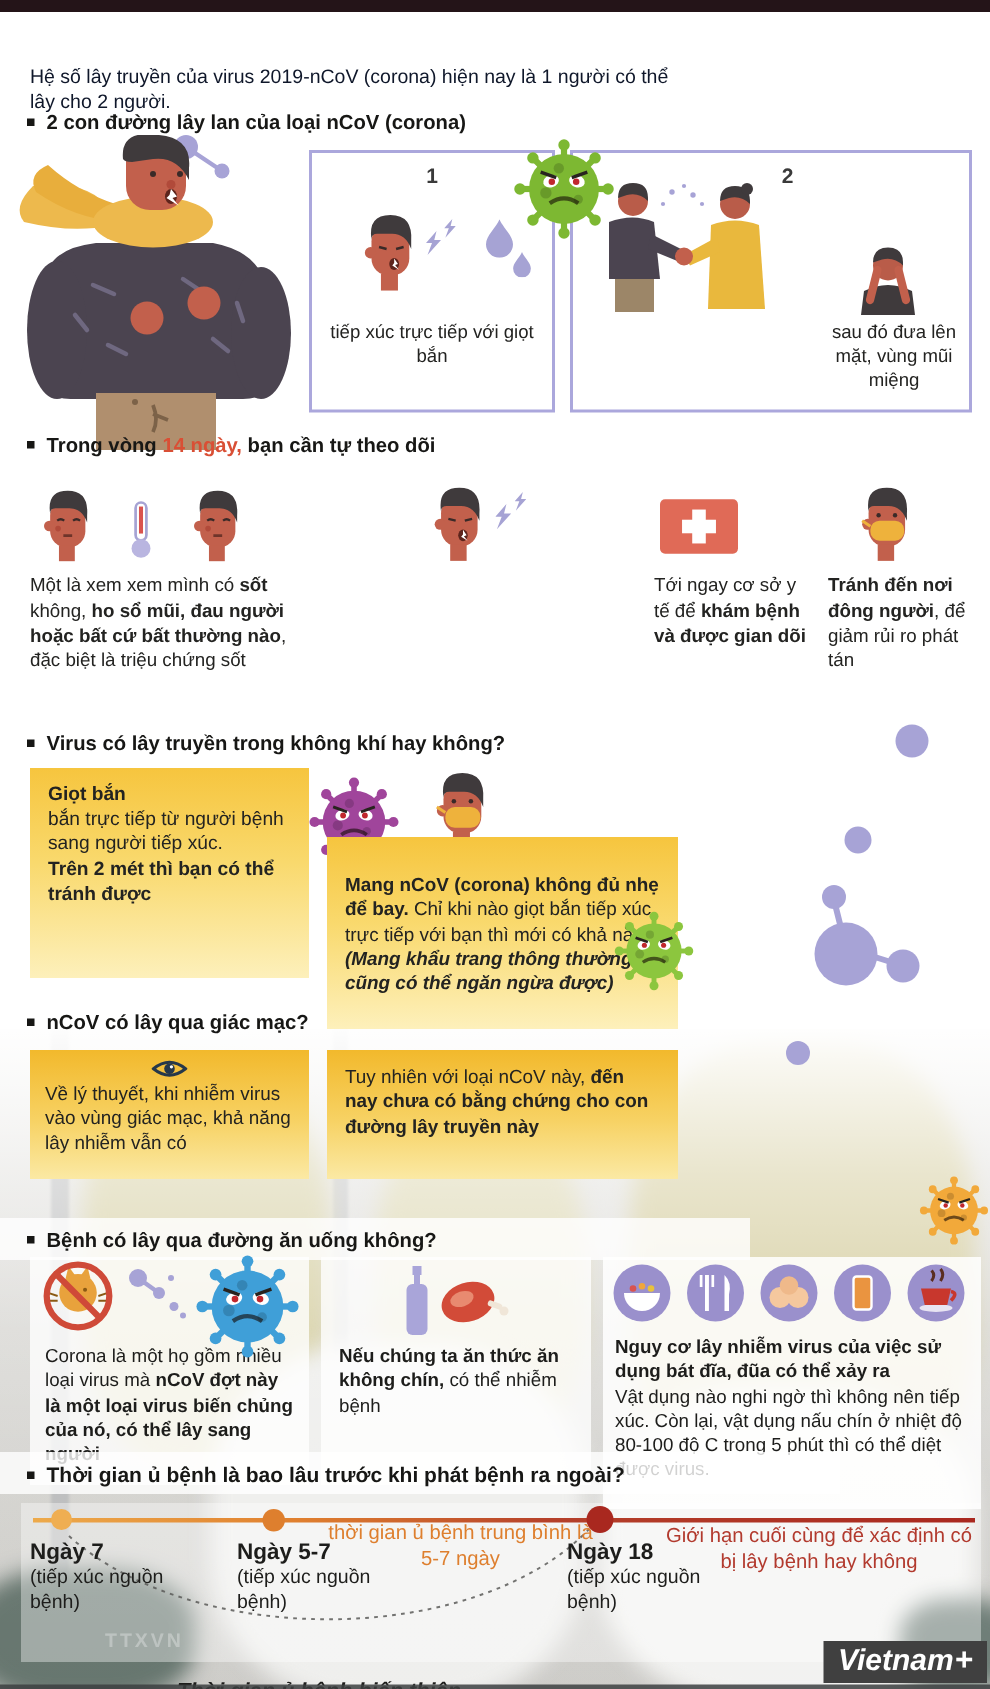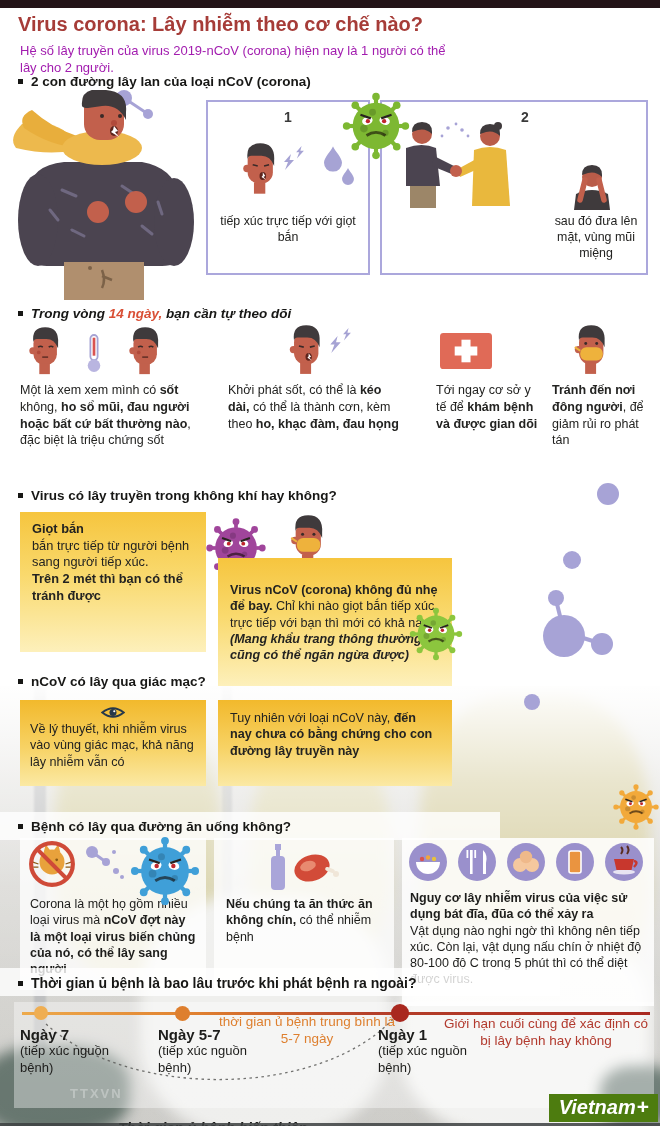--- a/index.html
+++ b/index.html
@@ -3,21 +3,21 @@
 <meta charset="utf-8">
 <style>
   html,body{margin:0;padding:0;background:#777;}
   .page{position:relative;width:660px;height:1126px;margin:0 auto;background:#fff;overflow:hidden;
         font-family:"Liberation Sans","DejaVu Sans",sans-serif;color:#1d1d1b;}
   .abs{position:absolute;}
 
   
   .top-bar{left:0;top:0;width:660px;height:8px;background:#241418;}
   .title{left:18px;top:13px;font-size:20px;font-weight:bold;color:#a63c38;}
-  .intro{left:20px;top:42px;width:430px;font-size:13px;line-height:1.32;color:#a21caf;}
+  .intro{left:20px;top:42px;width:430px;font-size:13px;line-height:1.32;color:#0f172a;}
 
   
   .sec-h{font-size:13.5px;font-weight:bold;color:#171715;white-space:nowrap;}
   .sec-h::before{content:"";display:inline-block;width:5px;height:5px;background:#171715;
                  margin-right:8px;vertical-align:2px;}
   .hl{color:#d94f35;}
 
   
   .panel{background:#fff;border:2px solid #aba7dc;box-sizing:border-box;}
   .panel-num{position:absolute;top:7px;width:100%;text-align:center;font-weight:bold;font-size:14px;color:#3a3a3a;}
@@ -60,21 +60,21 @@
   .dot{position:absolute;border-radius:50%;}
   .tl-label{position:absolute;color:#1d1d1b;}
   .tl-label .lab{font-size:15px;font-weight:bold;display:block;}
   .tl-label .sub{font-size:13px;line-height:1.3;display:block;}
   .avg-note{position:absolute;color:#de7f2e;font-size:13.5px;text-align:center;line-height:1.25;}
   .limit-note{position:absolute;color:#b23a2e;font-size:13.5px;text-align:center;line-height:1.25;}
   .var-note{position:absolute;font-weight:bold;font-style:italic;font-size:14.5px;color:#1c1c1a;margin-top:28px;}
   .watermark{position:absolute;color:#fff;opacity:.3;font-weight:bold;font-size:13px;letter-spacing:2px;}
 
   
-  .logo{position:absolute;right:2px;bottom:4px;background:#4d7c0f;color:#fff;font-weight:bold;font-style:italic;
+  .logo{position:absolute;right:2px;bottom:4px;background:#404040;color:#fff;font-weight:bold;font-style:italic;
         font-size:20px;padding:2px 9px 5px 10px;line-height:1;}
   .logo .plus{font-style:normal;font-weight:900;font-size:21px;margin-left:1px;}
 
   svg{display:block;}
   .virus{color:#7db832;}
 </style>
 </head>
 <body>
 
 <div class="page">
@@ -163,21 +163,20 @@
       <div class="ph-y3"></div>
     <div class="ph-w1"></div>
       <div class="ph-w2"></div>
     <div class="ph-seat"></div>
       <div class="ph-seat2"></div>
   </div>
   <div class="abs photo-fade"></div>
 
   <div class="abs top-bar"></div>
 
-  <div class="abs title">Virus corona: Lây nhiễm theo cơ chế nào?</div>
   <div class="abs intro">Hệ số lây truyền của virus 2019-nCoV (corona) hiện nay là 1 người có thể lây cho 2 người.</div>
 
   <div class="abs sec-h" style="left:18px;top:74px;">2 con đường lây lan của loại nCoV (corona)</div>
 
   <svg class="abs" style="left:2px;top:90px;" width="205" height="210" viewBox="0 0 205 210">
     <g fill="#a7a3d6">
       <circle cx="92" cy="12" r="6"></circle>
         <circle cx="122" cy="8" r="8"></circle>
         <circle cx="146" cy="24" r="5"></circle>
       <path d="M122 8 L146 24" stroke="#a7a3d6" stroke-width="3"></path>
@@ -259,21 +258,21 @@
       <path d="M10 36 L15 16" stroke="#c2604c" stroke-width="5.5" stroke-linecap="round"></path>
       <path d="M34 36 L29 16" stroke="#c2604c" stroke-width="5.5" stroke-linecap="round"></path>
     </svg>
     <div class="panel-cap" style="left:164px;top:112px;width:100px;">sau đó đưa lên mặt, vùng mũi miệng</div>
   </div>
 
   <svg class="abs virus" style="left:338px;top:86px;color:#7db832;" width="76" height="80" viewBox="0 0 44 44">
       <use href="#virus"></use>
     </svg>
 
-  <div class="abs sec-h" style="left:18px;top:306px;font-style:italic;"><span>Trong vòng </span><span class="hl">14 ngày,</span><span> bạn cần tự theo dõi</span></div>
+  <div class="abs sec-h" style="left:18px;top:289px;"><span>Trong vòng </span><span class="hl">14 ngày,</span><span> bạn cần tự theo dõi</span></div>
 
   <svg class="abs" style="left:22px;top:326px;" width="44" height="54" viewBox="0 0 36 46">
       <use href="#face-sick"></use>
     </svg>
   <svg class="abs" style="left:76px;top:328px;" width="36" height="50" viewBox="0 0 40 44">
     <rect x="16" y="2" width="8" height="28" rx="4" fill="#fff" stroke="#a6a3d4" stroke-width="2"></rect>
     <rect x="18.5" y="5" width="3" height="20" fill="#d9534f"></rect>
     <circle cx="20" cy="36" r="7" fill="#b9b5e0"></circle>
   </svg>
   <svg class="abs" style="left:122px;top:326px;" width="44" height="54" viewBox="0 0 36 46">
@@ -296,23 +295,20 @@
       <rect x="13" y="12" width="20" height="8" fill="#fff"></rect>
   </svg>
 
   <svg class="abs" style="left:568px;top:324px;" width="44" height="56" viewBox="0 0 36 46">
       <use href="#face-mask"></use>
     </svg>
 
   <div class="wcol" style="left:20px;top:382px;width:180px;">
     <span>Một là xem xem mình có </span><span class="b">sốt</span><span> không, </span><span class="b">ho sổ mũi, đau người hoặc bất cứ bất thường nào</span><span>, đặc biệt là triệu chứng sốt</span>
   </div>
-  <div class="wcol" style="left:228px;top:382px;width:172px;">
-    <span>Khởi phát sốt, có thể là </span><span class="b">kéo dài,</span><span> có thể là thành cơn, kèm theo </span><span class="b">ho, khạc đàm, đau họng</span>
-  </div>
   <div class="wcol" style="left:436px;top:382px;width:102px;">
     <span>Tới ngay cơ sở y tế để </span><span class="b">khám bệnh và được gian dõi</span>
   </div>
   <div class="wcol" style="left:552px;top:382px;width:102px;">
     <span class="b">Tránh đến nơi đông người</span><span>, để giảm rủi ro phát tán</span>
   </div>
 
   <div class="abs sec-h" style="left:18px;top:488px;">Virus có lây truyền trong không khí hay không?</div>
 
   <div class="ybox" style="left:20px;top:512px;width:186px;height:140px;padding:9px 12px;">
@@ -322,21 +318,21 @@
   </div>
 
   <svg class="abs virus" style="left:202px;top:512px;color:#a0459b;" width="68" height="72" viewBox="0 0 44 44">
       <use href="#virus"></use>
     </svg>
   <svg class="abs" style="left:284px;top:514px;" width="46" height="58" viewBox="0 0 36 46">
       <use href="#face-mask"></use>
     </svg>
 
   <div class="ybox" style="left:218px;top:558px;width:234px;height:128px;padding:24px 12px 8px 12px;font-size:12.6px;">
-    <span class="b">Virus nCoV (corona) không đủ nhẹ để bay.</span><span> Chỉ khi nào giọt bắn tiếp xúc trực tiếp với bạn thì mới có khả năng </span>
+    <span class="b">Mang nCoV (corona) không đủ nhẹ để bay.</span><span> Chỉ khi nào giọt bắn tiếp xúc trực tiếp với bạn thì mới có khả năng </span>
     <span class="note-i blk">(Mang khẩu trang thông thường cũng có thể ngăn ngừa được)</span>
   </div>
 
   <svg class="abs virus" style="left:406px;top:604px;color:#8cc63e;" width="60" height="60" viewBox="0 0 44 44">
       <use href="#virus"></use>
     </svg>
 
   <svg class="abs" style="left:520px;top:480px;" width="132" height="230" viewBox="0 0 132 230">
     <g fill="#a7a3d6" stroke="#a7a3d6">
       <circle cx="88" cy="14" r="11" stroke="none"></circle>
@@ -470,21 +466,21 @@
 
     <div class="tl-label" style="left:20px;top:26px;width:95px;">
       <span class="lab">Ngày 7</span>
       <span class="sub">(tiếp xúc nguồn bệnh)</span>
     </div>
     <div class="tl-label" style="left:158px;top:26px;width:100px;">
       <span class="lab">Ngày 5-7</span>
       <span class="sub">(tiếp xúc nguồn bệnh)</span>
     </div>
     <div class="tl-label" style="left:378px;top:26px;width:105px;">
-      <span class="lab">Ngày 1</span>
+      <span class="lab">Ngày 18</span>
       <span class="sub">(tiếp xúc nguồn bệnh)</span>
     </div>
 
     <div class="avg-note" style="left:212px;top:14px;width:190px;">thời gian ủ bệnh trung bình là 5-7 ngày</div>
     <div class="limit-note" style="left:438px;top:16px;width:216px;">Giới hạn cuối cùng để xác định có bị lây bệnh hay không</div>
     <div class="var-note" style="left:118px;top:92px;">Thời gian ủ bệnh biến thiên</div>
     <div class="watermark" style="left:70px;top:86px;">TTXVN</div>
   </div>
 
   <div class="bottom-edge abs"></div>

